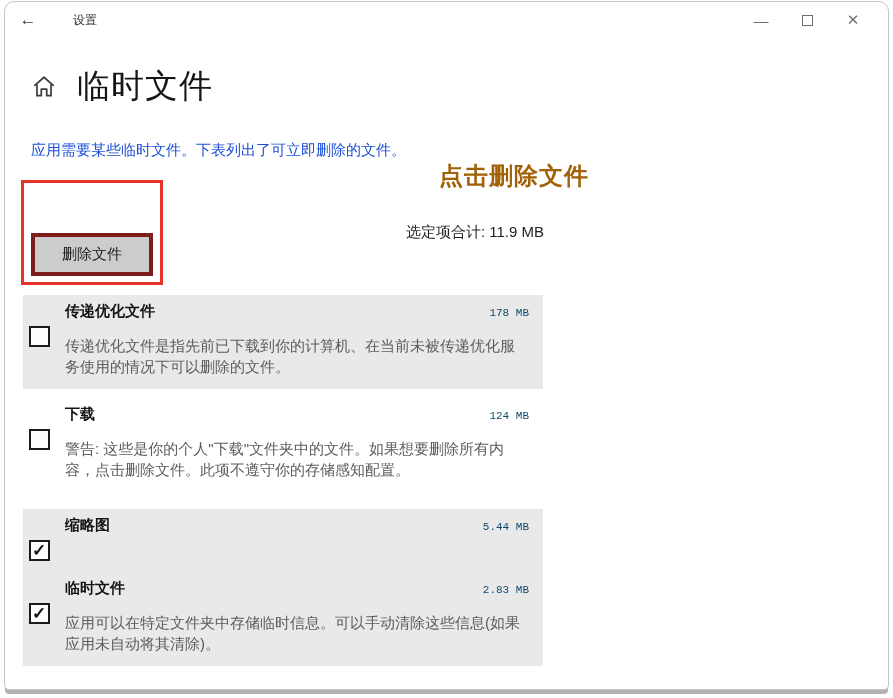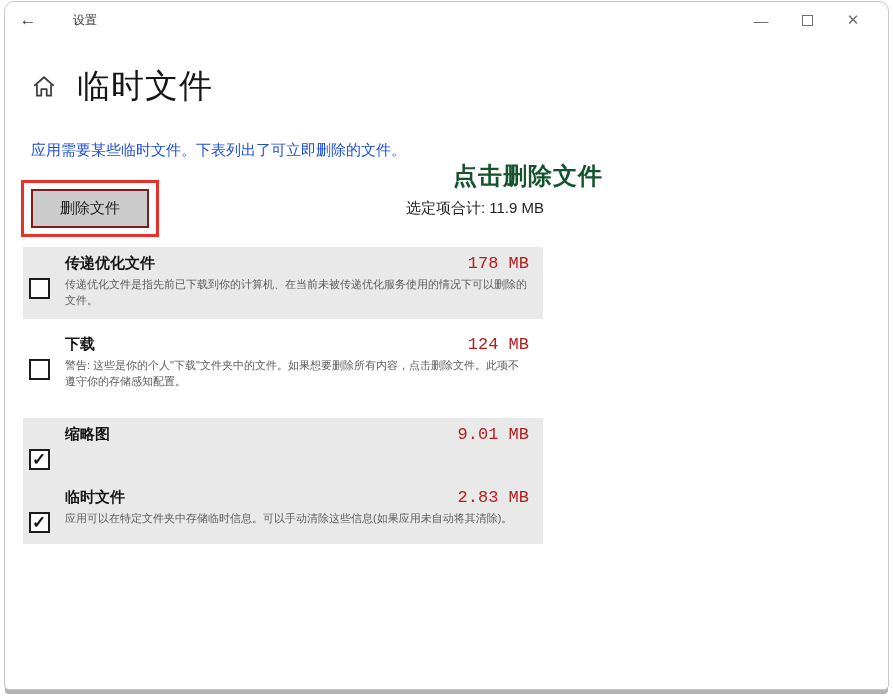--- a/index.html
+++ b/index.html
@@ -28,31 +28,31 @@
   
   .content { padding:0 0 0 26px; position:relative; }
 
   .page-header { display:flex; align-items:center; margin-top:26px; }
   .home-icon { width:26px; height:26px; color:#3c3c3c; }
   .page-title { font-size:33px; font-weight:400; color:#161616; margin-left:20px; letter-spacing:1px; }
 
   .page-desc { margin-top:32px; font-size:15px; color:#1d4ed8; }
 
   .annotation {
-    position:absolute; left:448px; top:96px;
-    font-size:24px; font-weight:bold; color:#14532d; letter-spacing:1px;font-family:Liberation Mono, monospace;
+    position:absolute; left:434px; top:96px;
+    font-size:24px; font-weight:bold; color:#a16207; letter-spacing:1px;font-family:Liberation Mono, monospace;
   }
 
   .toolbar { margin-top:20px; margin-left:-10px; width:523px;
              display:flex; align-items:center; justify-content:space-between; }
   .red-box { border:3px solid #e8312a; padding:6px 7px; display:inline-block; }
   .delete-btn {
-    background:#cccccc; border:2px solid #7f1d1d; color:#1b1b1b;
+    background:#cccccc; border:4px solid #7f1d1d; color:#1b1b1b;
     font-size:15px; font-family:"Liberation Sans", sans-serif;
-    padding:8px 27px; cursor:pointer;
+    padding:8px 27px; cursor:pointer;margin-top:44px;
   }
   .total-label { font-size:15px; color:#1f1f1f;margin-left:9px; }
 
   
   .file-list { width:520px; margin-left:-8px; margin-top:10px; }
   .item { display:flex; padding:7px 14px 11px 6px; background:transparent; }
   .item.shaded { background:#e9e9e9; }
   .shaded-group { background:#e9e9e9; }
   .gap { height:9px; }
 
@@ -60,22 +60,22 @@
   .checkbox { width:21px; height:21px; border:2px solid #1b1b1b; background:#fdfdfd;
               cursor:pointer; position:relative; }
   .checkbox.checked::before {
     content:"✓"; position:absolute; left:1px; top:-1px;
     font-size:17px; font-weight:bold; color:#111; line-height:20px;
   }
 
   .item-body { flex:1; min-width:0; }
   .item-head { display:flex; justify-content:space-between; align-items:baseline;font-family:Liberation Mono, monospace; }
   .item-name { font-size:15px; font-weight:bold; color:#141414; }
-  .item-size { font-size:17px; color:#b91c1c; }
-  .item-desc { margin-top:4px; font-size:11px; line-height:1.42; color:#5c5c5c; }
+  .item-size { font-size:11px; color:#0c4a6e; }
+  .item-desc { margin-top:14px; font-size:15px; line-height:1.42; color:#5c5c5c; }
 </style>
 </head>
 <body>
 
 <div class="window">
 
   <div class="titlebar">
     <div class="back-btn">←</div>
     <div class="app-title">设置</div>
     <div class="tb-spacer"></div>
@@ -146,21 +146,21 @@
 
       <div class="shaded-group">
 
         <div class="item">
           <div class="cb-col">
             <div class="checkbox checked"></div>
           </div>
           <div class="item-body">
             <div class="item-head">
               <span class="item-name">缩略图</span>
-              <span class="item-size">9.01 MB</span>
+              <span class="item-size">5.44 MB</span>
             </div>
           </div>
         </div>
 
         <div class="item">
           <div class="cb-col">
             <div class="checkbox checked"></div>
           </div>
           <div class="item-body">
             <div class="item-head">

